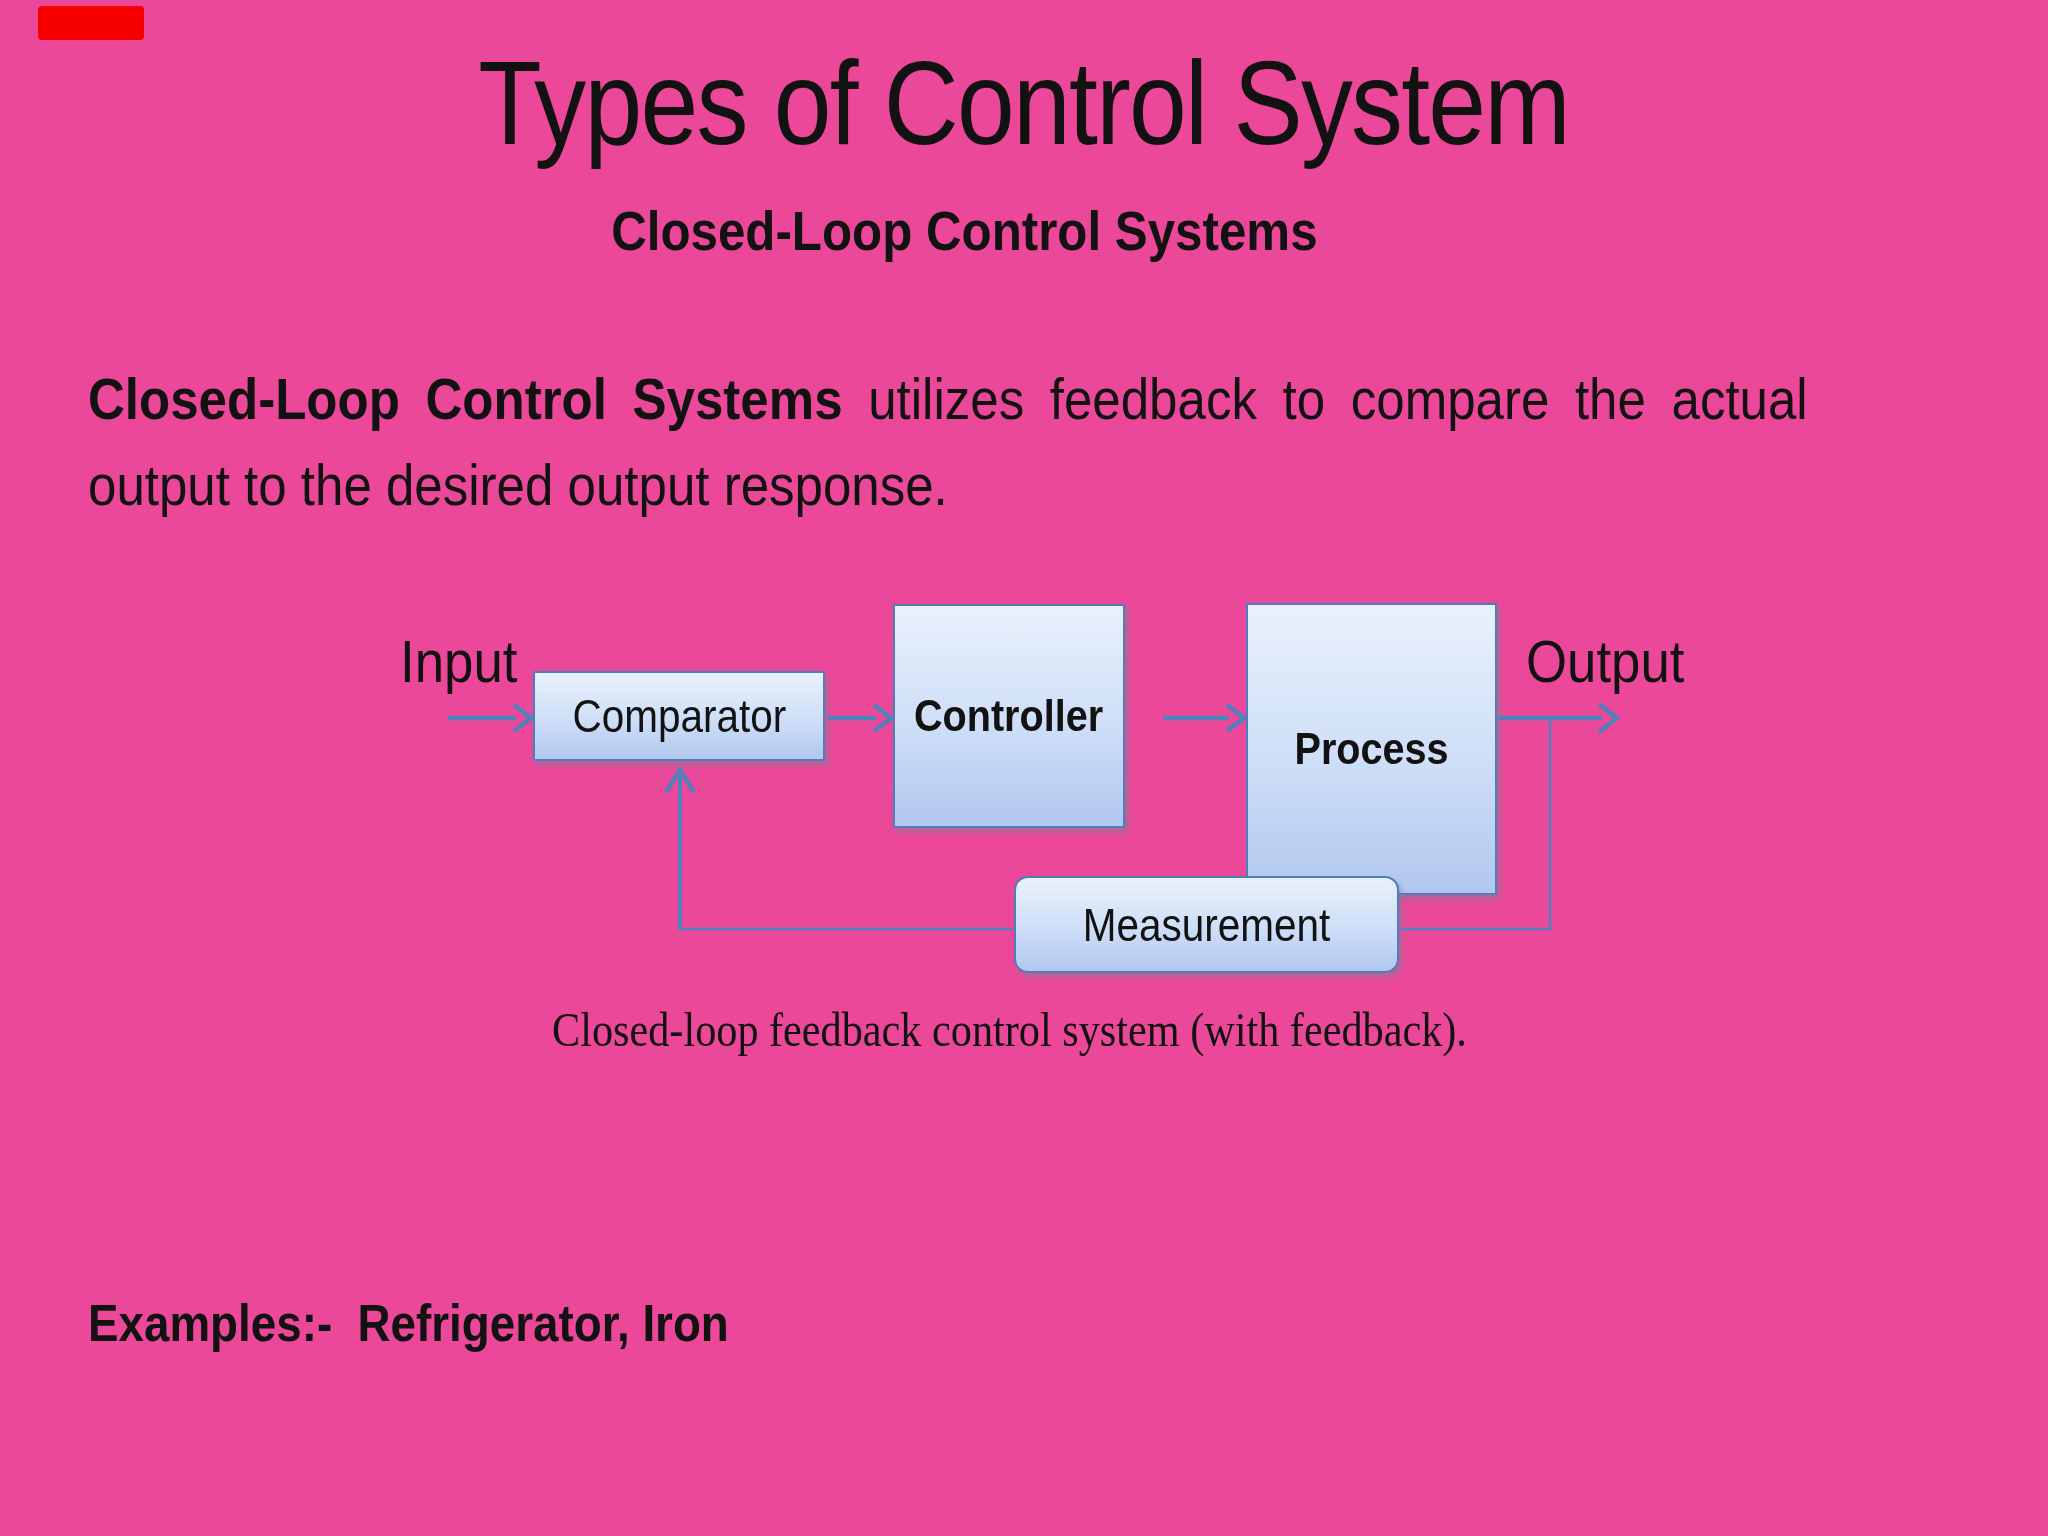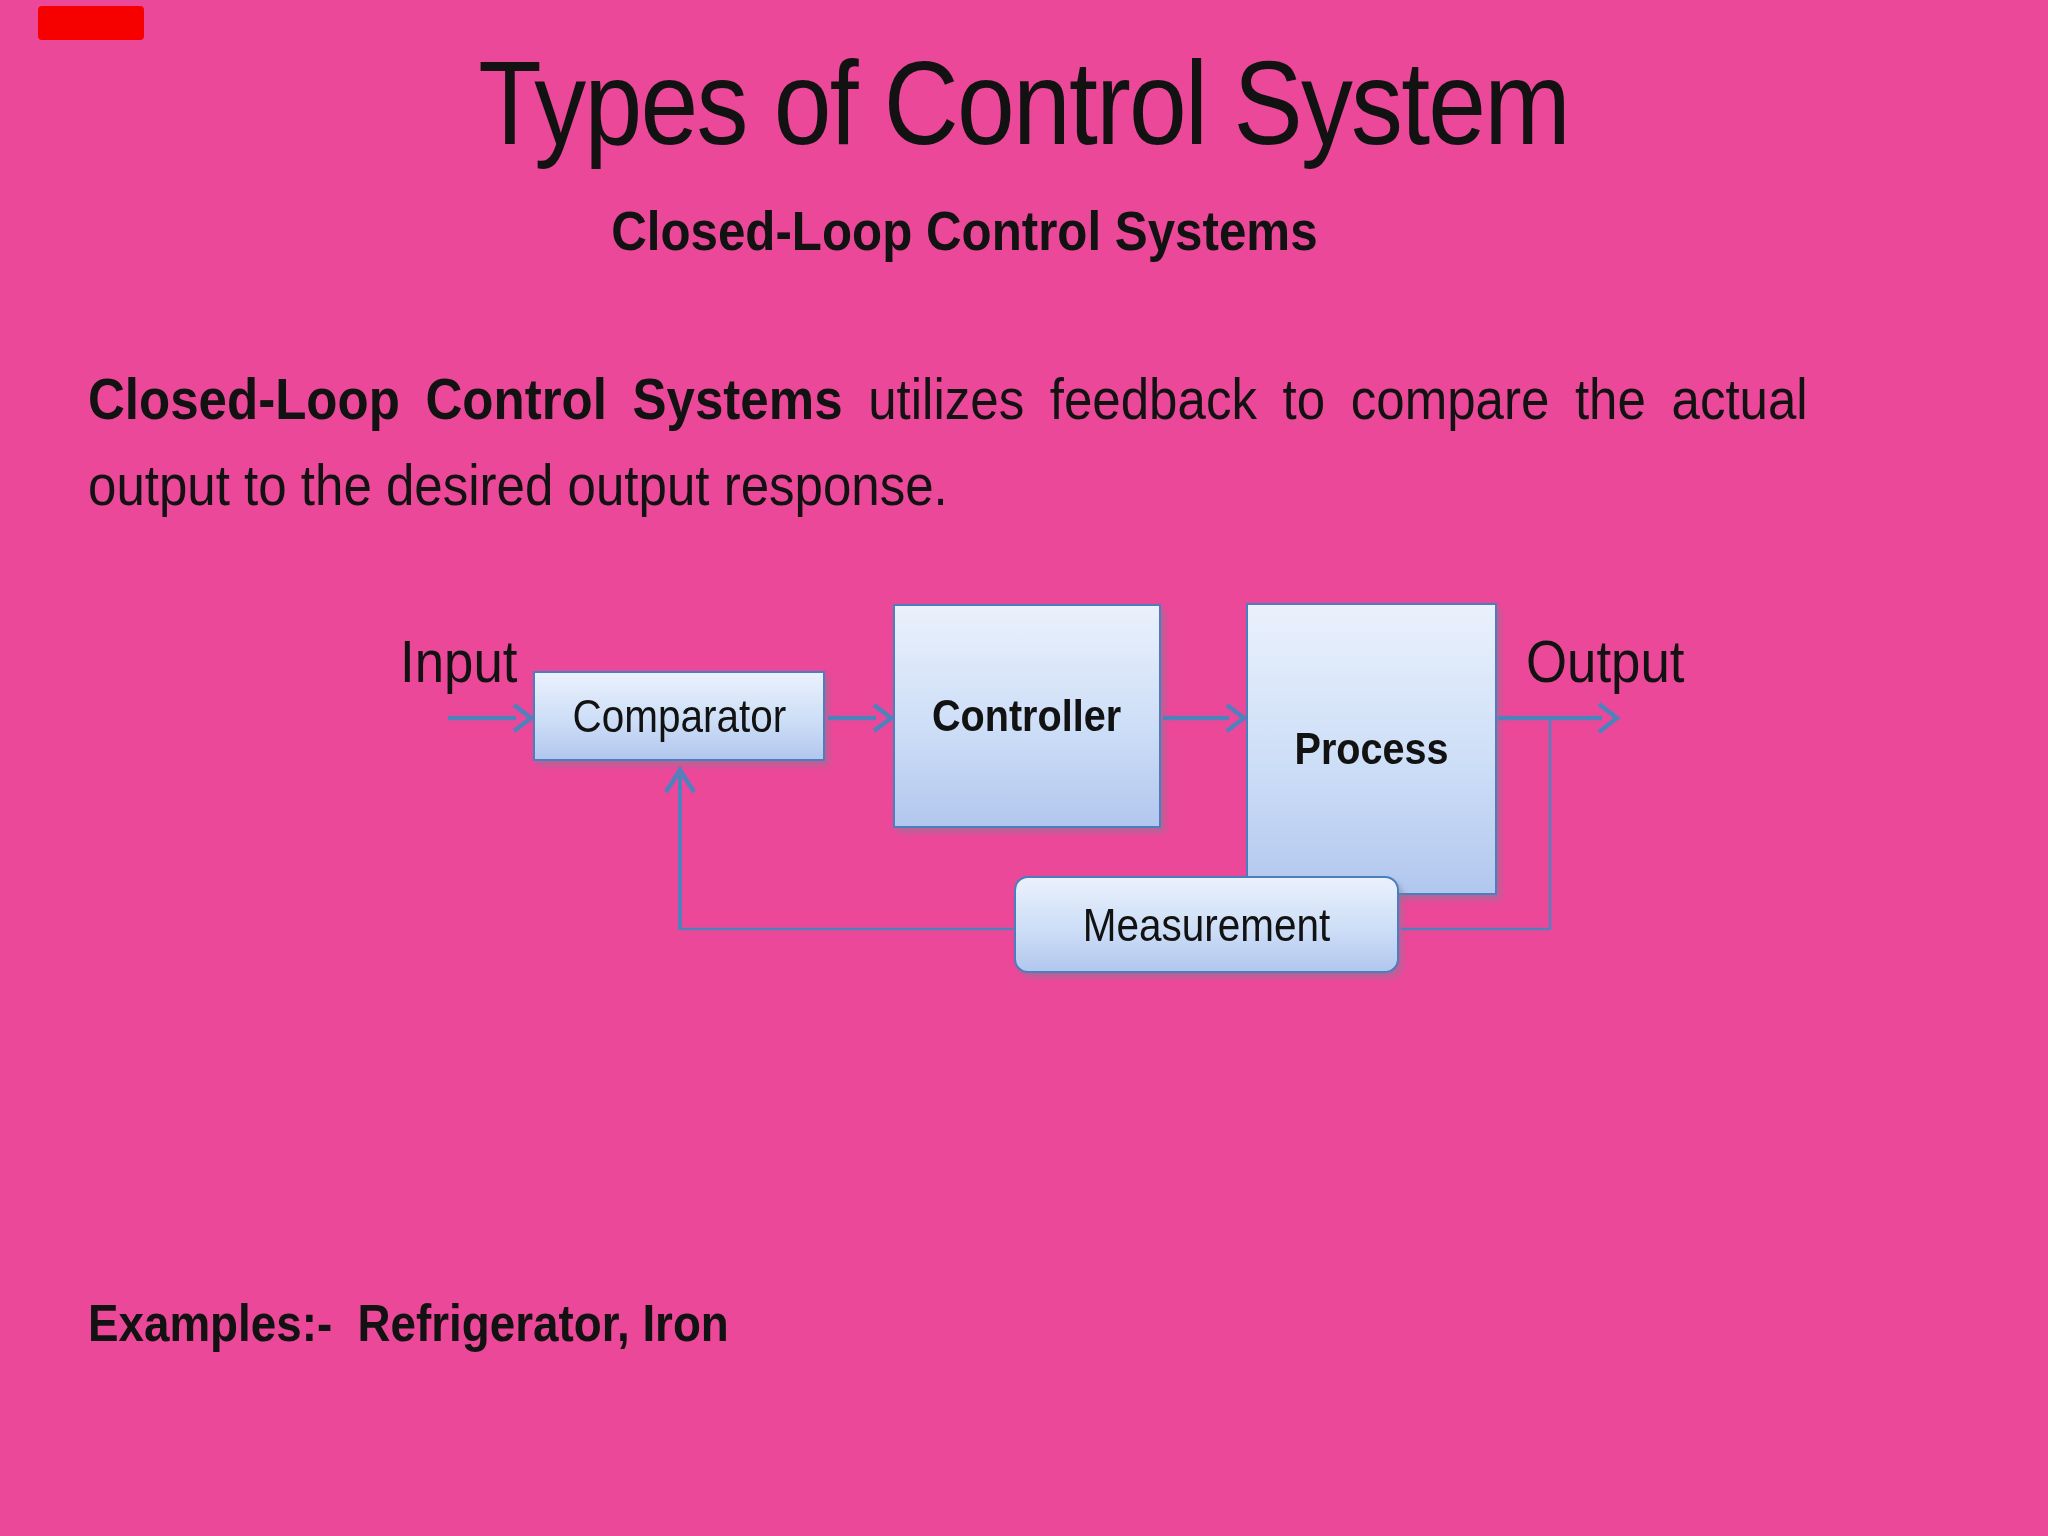--- a/index.html
+++ b/index.html
@@ -22,21 +22,21 @@
   .body-text{position:absolute;left:88px;top:356px;margin:0;font-size:58px;line-height:86px;
     white-space:nowrap;transform:scaleX(.88);transform-origin:left top;}
   .body-text .l1{word-spacing:13px;}
   .body-text strong{font-weight:700;}
 
   .box{position:absolute;display:flex;align-items:center;justify-content:center;
     border:2.5px solid #4a7ebc;
     background:linear-gradient(180deg,#eaf1fc 0%,#cddef7 55%,#b2c7ee 100%);
     box-shadow:4px 5px 5px rgba(120,130,150,.45);box-sizing:border-box;}
   .box-comparator{left:533px;top:671px;width:292px;height:90px;font-size:46px;font-weight:400;}
-  .box-controller{left:893px;top:604px;width:268px;height:224px;font-size:45px;font-weight:700;}
+  .box-controller{left:893px;top:604px;width:232px;height:224px;font-size:45px;font-weight:700;}
   .box-process{left:1246px;top:603px;width:251px;height:292px;font-size:45px;font-weight:700;}
   .box-measurement{left:1014px;top:876px;width:385px;height:97px;font-size:46px;font-weight:400;border-radius:14px;}
 
   .io-label{position:absolute;font-size:60px;line-height:56px;}
   .io-input{left:400px;top:634px;}
   .io-output{left:1526px;top:634px;}
 
   .wires{position:absolute;left:0;top:0;width:2048px;height:1536px;}
 
   .caption{position:absolute;left:552px;top:1000px;margin:0;
@@ -92,16 +92,17 @@
       <path d="M1599 704 L1617 718 L1599 732" stroke-width="4.5"></path>
 
       <path d="M1550 720 L1550 929 L1401 929" stroke-width="2.5"></path>
 
       <line x1="1013" y1="929" x2="680" y2="929" stroke-width="2.5"></line>
       <line x1="680" y1="930" x2="680" y2="776" stroke-width="4"></line>
       <path d="M666 792 L680 770 L694 792" stroke-width="4.5"></path>
     </g>
   </svg>
 
+  <p class="caption"><span class="cond-l">Closed-loop feedback control system (with feedback).</span></p>
 
   <p class="examples"><span class="cond-l">Examples:-  Refrigerator, Iron</span></p>
 
 </div>
 
 </body></html>

